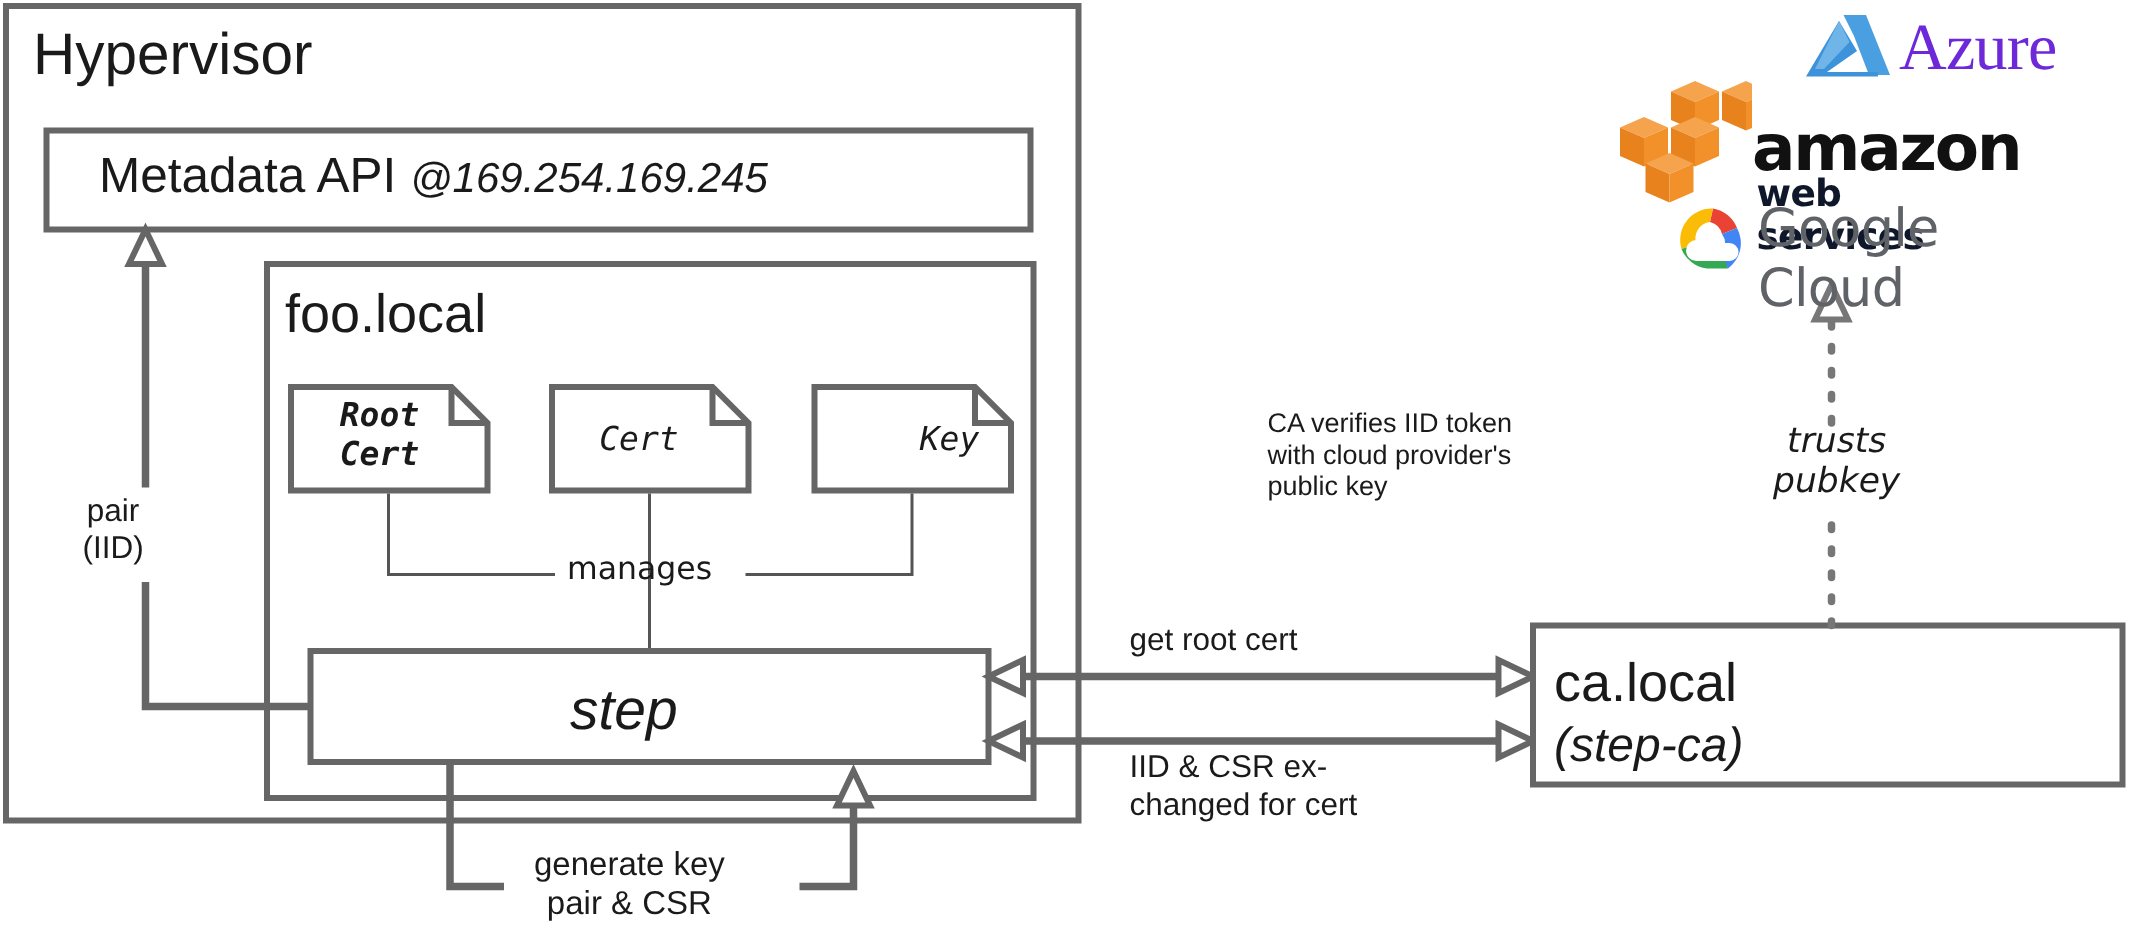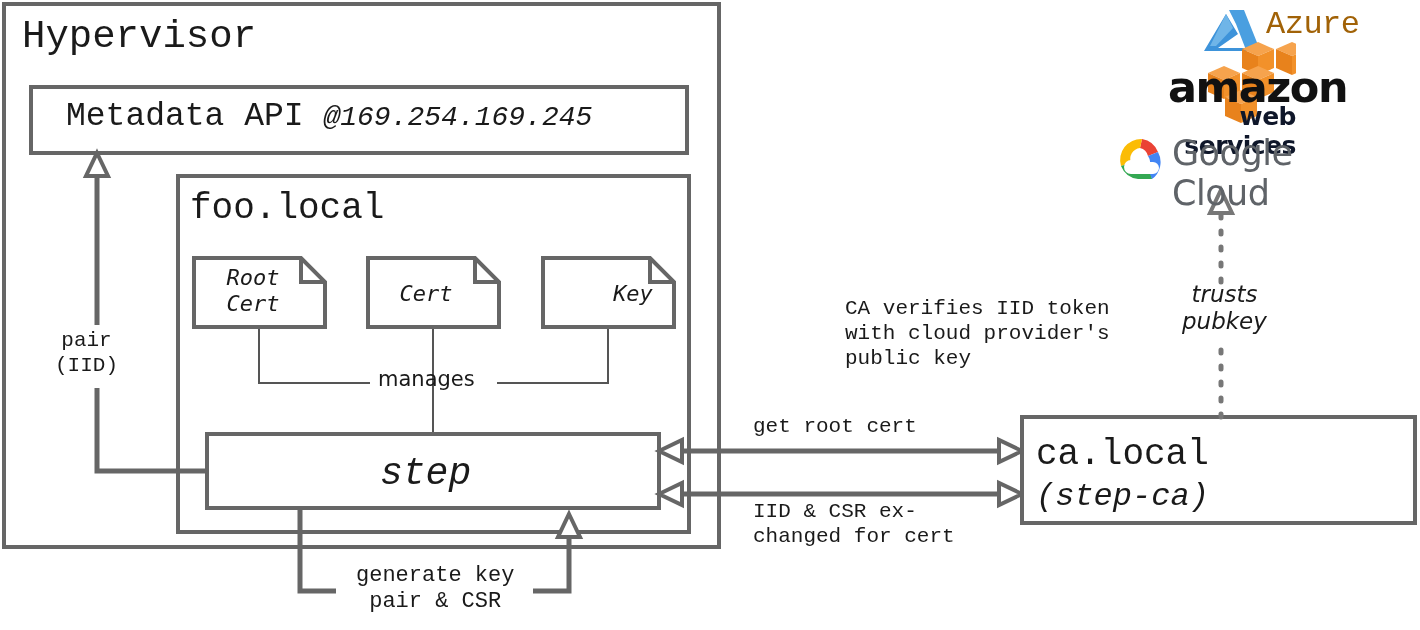--- a/index.html
+++ b/index.html
@@ -67,67 +67,67 @@
     stroke-width: 4;
     stroke-linejoin: miter;
   }
   
   .t {
     position: absolute;
     color: #1a1a1a;
     white-space: pre;
     line-height: 1.18;
   }
-  .mono { font-family: Liberation Mono, monospace; }
+  .mono { font-family: Liberation Sans, sans-serif; }
   .sans { font-family: "DejaVu Sans", sans-serif; }
   .ital { font-style: italic; text-align: center; }
 
   #hypervisor-title { left: 22px; top: 14px; font-size: 39px; letter-spacing: 0px; }
   #metadata-label   { left: 38px; top: 98px; font-size: 33px; margin-left: 28px; }
   #metadata-ip      { font-size: 28px; font-style: italic; }
   #foolocal-title   { left: 190px; top: 188px; font-size: 36px; }
 
   .doc-text {
     position: absolute;
     font-family: "DejaVu Sans Mono", monospace;
     font-style: italic;
     font-size: 22px;
     color: #1a1a1a;
     text-align: center;
     line-height: 1.2;
     white-space: pre;
   }
-  #doc-root-text { left: 198px; top: 265px; width: 110px; }
+  #doc-root-text { left: 198px; top: 265px; width: 110px; font-weight: bold; }
   #doc-cert-text { left: 370px; top: 281px; width: 112px; }
   #doc-key-text  { left: 545px; top: 281px; width: 112px; margin-left: 32px; }
 
   #manages-label { left: 378px; top: 367px; font-size: 21px; }
   #step-label    { left: 380px; top: 452px; font-size: 38px; }
 
   #token-label   { left: 55px; top: 329px; font-size: 21px; text-align: center; }
   #genkey-label  { left: 340px; top: 563px; font-size: 22px; text-align: center; margin-left: 16px; }
 
   #getroot-label { left: 753px; top: 415px; font-size: 21px; }
   #iidcsr-label  { left: 753px; top: 500px; font-size: 21px; }
-  #caverify-label{ left: 845px; top: 297px; font-size: 21px; }
+  #caverify-label{ left: 845px; top: 272px; font-size: 18px; }
   #trusts-label  { left: 1182px; top: 281px; font-size: 23px; text-align: center; }
 
   #calocal-name  { left: 1036px; top: 434px; font-size: 36px; }
   #calocal-sub   { left: 1036px; top: 478px; font-size: 32px; font-style: italic; }
 
   
   #logos { position: absolute; left: 1070px; top: 4px; width: 300px; height: 190px; }
 
   .logo-azure { position: absolute; left: 130px; top: 4px; width: 200px; height: 46px; }
   .logo-azure-text {
     position: absolute; left: 66px; top: -2px;
-    font-family: Liberation Mono, monospace;
-    font-size: 32px; color: #a16207; letter-spacing: -0.5px;
-  }
-  .logo-aws { position: absolute; left: 6px; top: 36px; width: 220px; height: 86px; text-align: right; }
+    font-family: Liberation Serif, serif;
+    font-size: 44px; color: #6d28d9; letter-spacing: -0.5px;
+  }
+  .logo-aws { position: absolute; left: 6px; top: 48px; width: 220px; height: 86px; }
   .logo-aws-text1 {
     position: absolute; left: 92px; top: 22px;
     font-family: "DejaVu Sans", sans-serif;
     font-size: 43px; font-weight: 700; color: #111111; letter-spacing: -1.5px;
   }
   .logo-aws-text2 {
     position: absolute; left: 95px; top: 62px;
     font-family: "DejaVu Sans", sans-serif;
     font-size: 25px; font-weight: 700; color: #0f172a; letter-spacing: -0.5px;
   }

